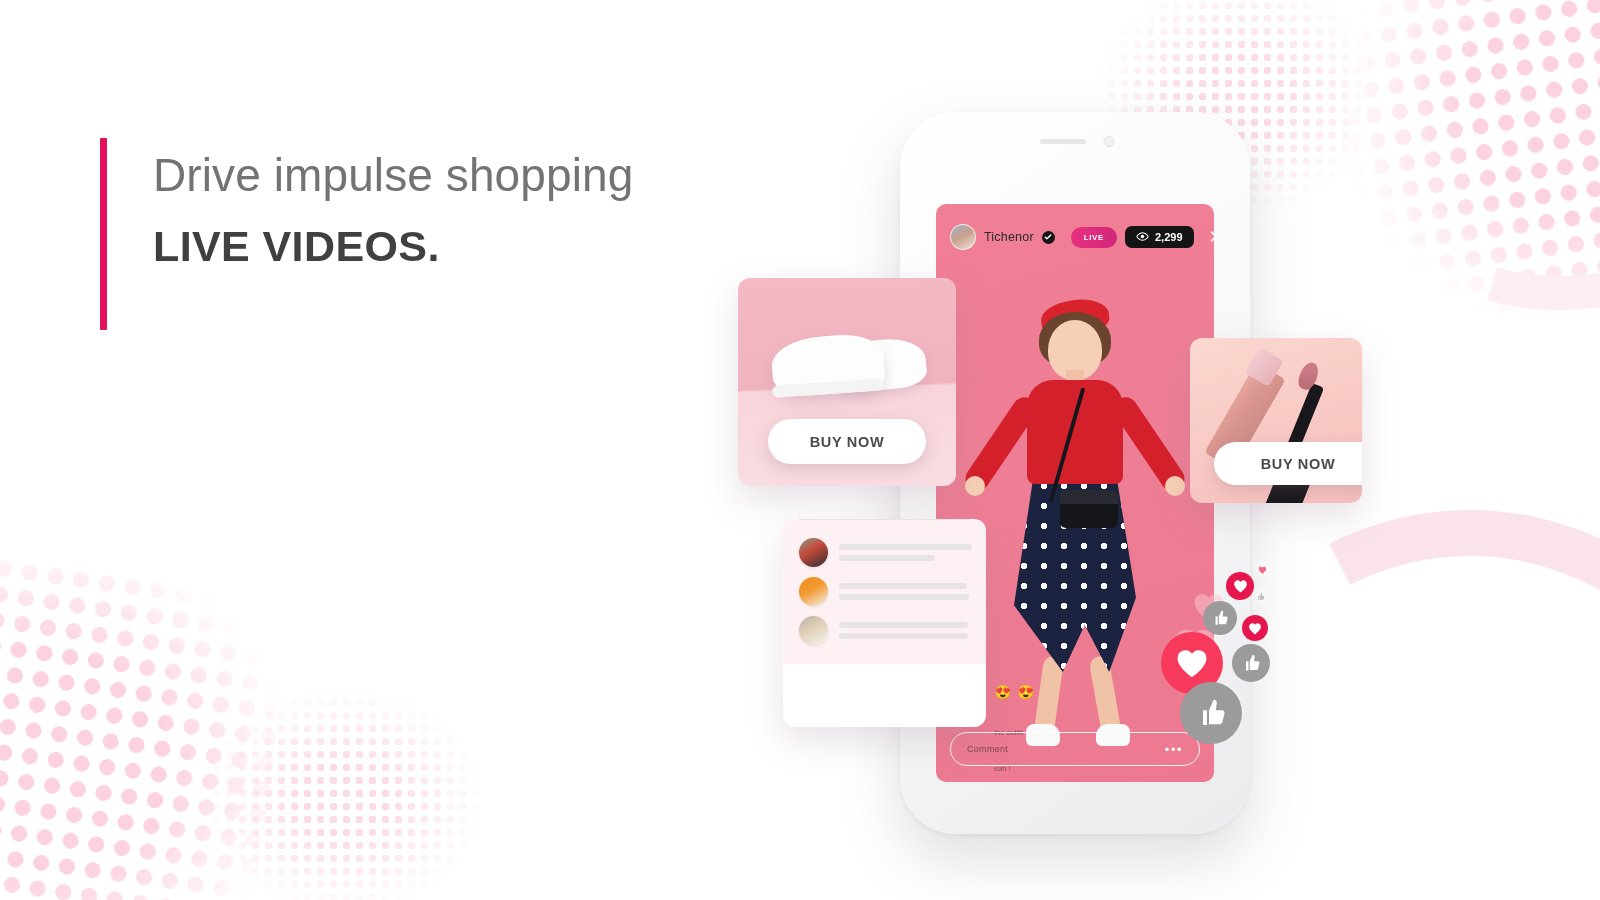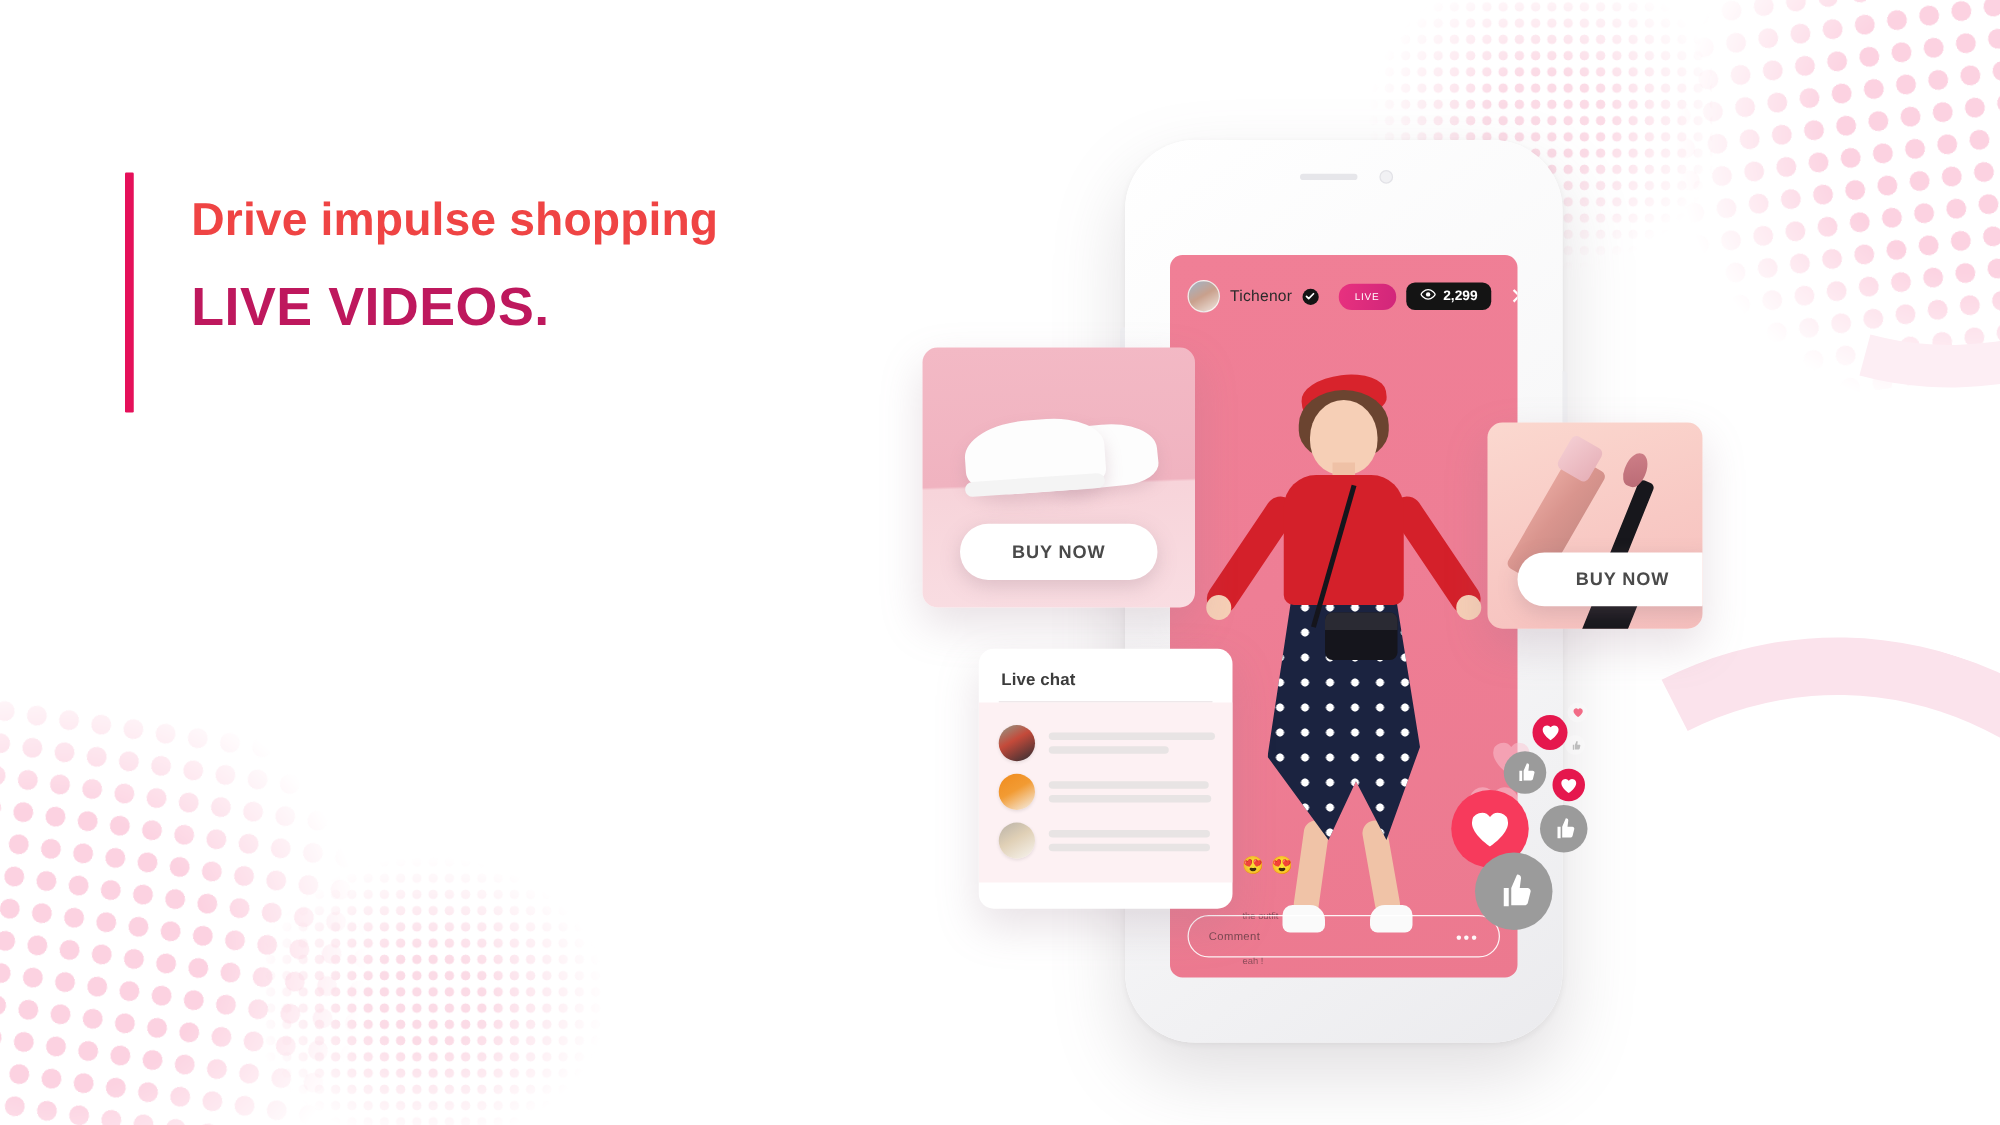--- a/index.html
+++ b/index.html
@@ -43,25 +43,25 @@
   }
   .swoosh-br { right:-180px; bottom:-230px; width:620px; height:620px; transform:rotate(18deg); }
   .swoosh-tr { right:-240px; top:-250px; width:560px; height:560px; transform:rotate(150deg);
                border-width:34px; border-color:#fdeef4 transparent transparent transparent; }
 
   
   .headline-wrap { position:absolute; left:100px; top:138px; display:flex; gap:46px; }
   .accent-bar { width:7px; height:192px; background:#e5105a; flex:0 0 auto; border-radius:1px; }
   .headline { padding-top:2px; }
   .headline .ln {
-    display:block; font-size:37px; line-height:71px; color:#ef4444;
-    font-weight:700; letter-spacing:.1px; white-space:nowrap;
+    display:block; font-size:46px; line-height:71px; color:#737373;
+    font-weight:400; letter-spacing:.1px; white-space:nowrap;
   }
   .headline .ln.em {
-    color:#be185d; font-weight:bold; font-size:43px; letter-spacing:.4px;
+    color:#404040; font-weight:bold; font-size:43px; letter-spacing:.4px;
   }
 
   
   .phone {
     position:absolute; left:900px; top:112px; width:350px; height:722px;
     background:linear-gradient(145deg,#ffffff 0%,#f7f7f8 55%,#ebebee 100%);
     border-radius:56px;
     box-shadow:0 26px 58px rgba(120,110,120,.22), 0 2px 5px rgba(0,0,0,.06);
   }
   .phone::before, .phone::after {
@@ -130,21 +130,21 @@
   .sc-header { position:absolute; left:14px; right:12px; top:20px; display:flex; align-items:center; gap:8px; }
   .sc-avatar { width:26px; height:26px; border-radius:50%; flex:0 0 auto;
                background:linear-gradient(150deg,#9fb4c9 0%,#c9a08c 48%,#f0e6e0 100%);
                border:1.5px solid rgba(255,255,255,.75); }
   .sc-user { font-size:12.5px; color:#2a2a2a; font-weight:400; letter-spacing:.2px; }
   .verified { width:13px; height:13px; border-radius:50%; background:#141414;
               display:flex; align-items:center; justify-content:center; flex:0 0 auto; }
   .verified svg { width:8px; height:8px; }
   .sc-spacer { flex:1; }
   .live-pill { background:linear-gradient(100deg,#e8317f 0%,#d1267a 100%);
-               color:#fff; font-size:8px; font-weight:normal; letter-spacing:.6px;
+               color:#fff; font-size:8px; font-weight:bold; letter-spacing:.6px;
                padding:6px 13px; border-radius:11px; }
   .view-pill { background:#141414; color:#fff; font-size:11px; font-weight:bold;
                padding:5px 11px; border-radius:7px; display:flex; align-items:center; gap:6px; }
   .view-pill svg { width:13px; height:9px; }
   .close-x { color:#fff; font-size:18px; line-height:1; font-weight:300; margin-left:7px; cursor:pointer; }
 
   
   .feed-emojis { position:absolute; left:58px; top:480px; font-size:14px; letter-spacing:1px; }
   .feed-note { position:absolute; font-size:7.5px; color:rgba(60,40,45,.55); }
 
@@ -312,21 +312,20 @@
 <div class="prod-card prod-lips">
   <div class="lip-tube"></div>
   <div class="lip-cap"></div>
   <div class="lip-base"></div>
   <div class="lip-wand"></div>
   <div class="lip-tip"></div>
   <div class="buy-btn buy-lips">BUY NOW</div>
 </div>
 
 <div class="chat-panel">
-  <div class="chat-title">Live chat</div>
   <div class="chat-rule"></div>
   <div class="chat-body">
     <div class="chat-row">
       <div class="chat-av av-1"></div>
       <div class="chat-lines">
         <div class="chat-line" style="width:100%"></div>
         <div class="chat-line" style="width:72%"></div>
       </div>
     </div>
     <div class="chat-row">

